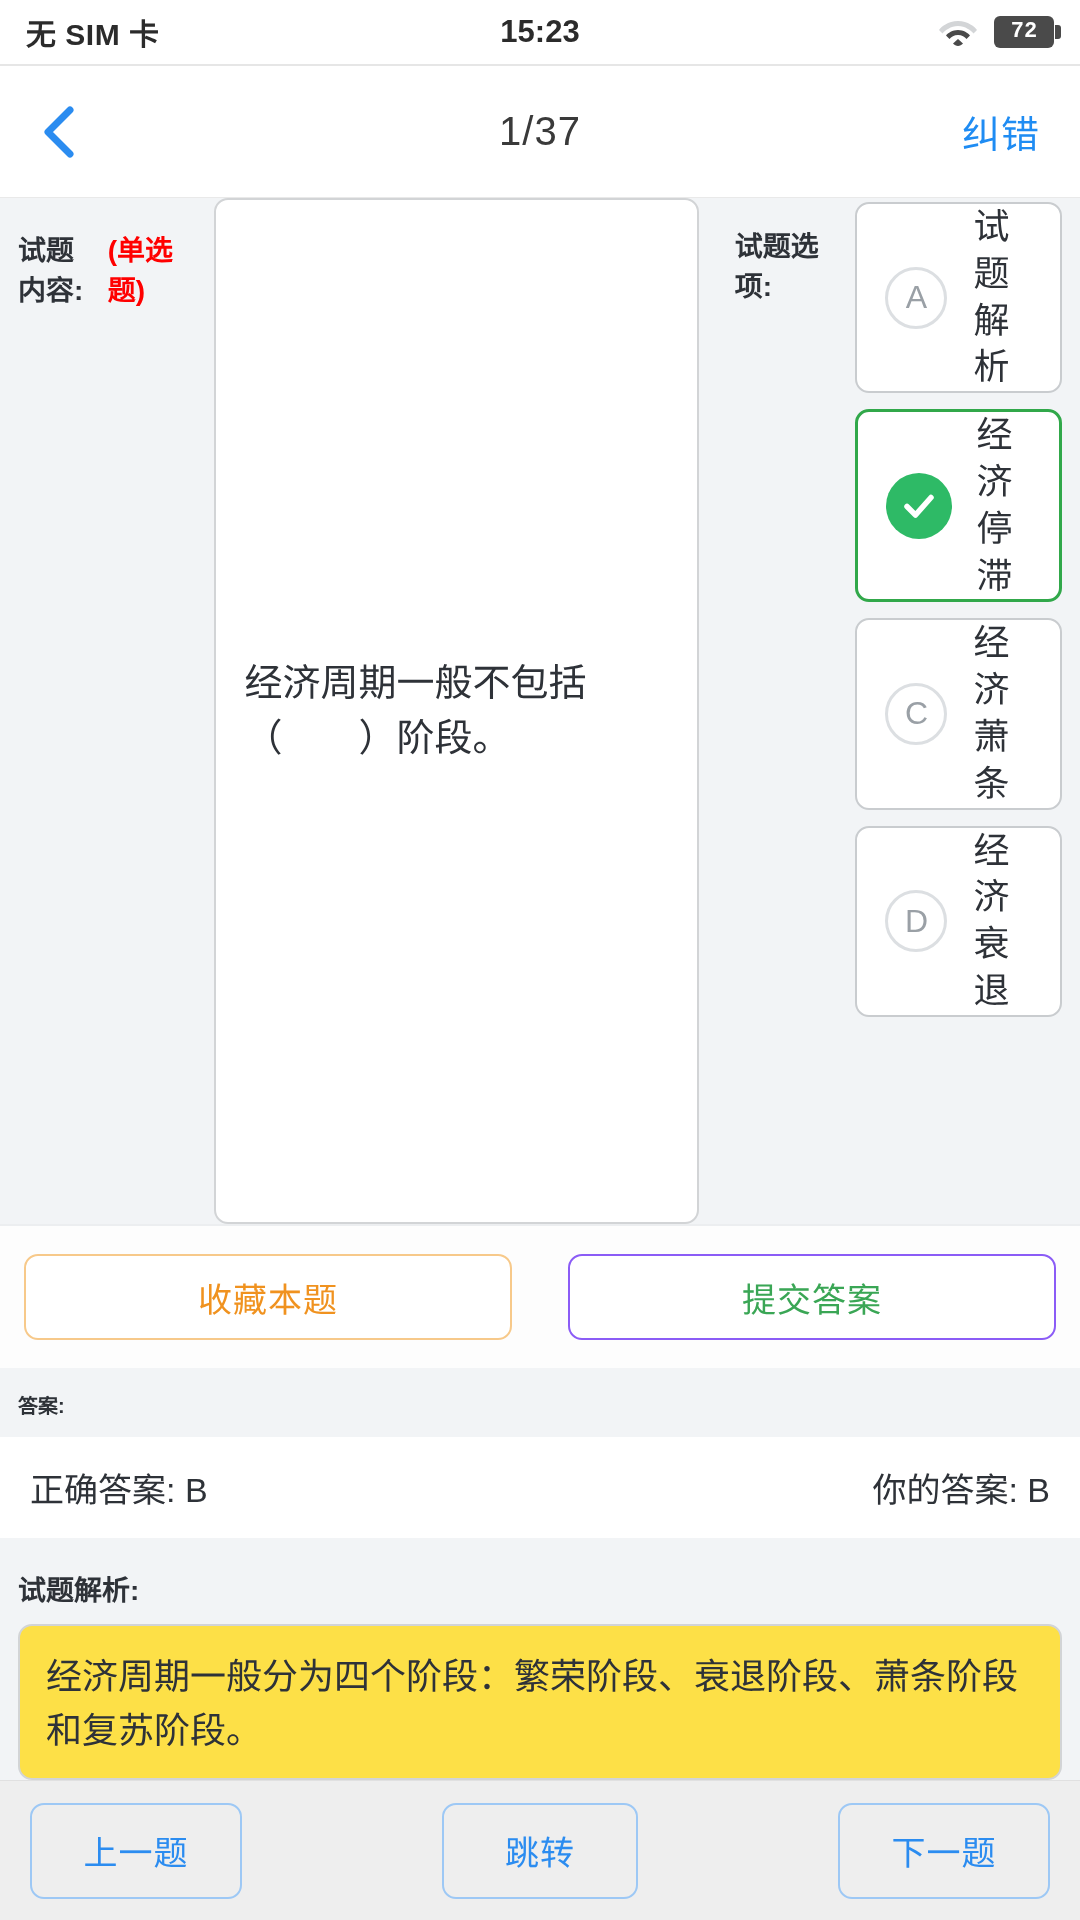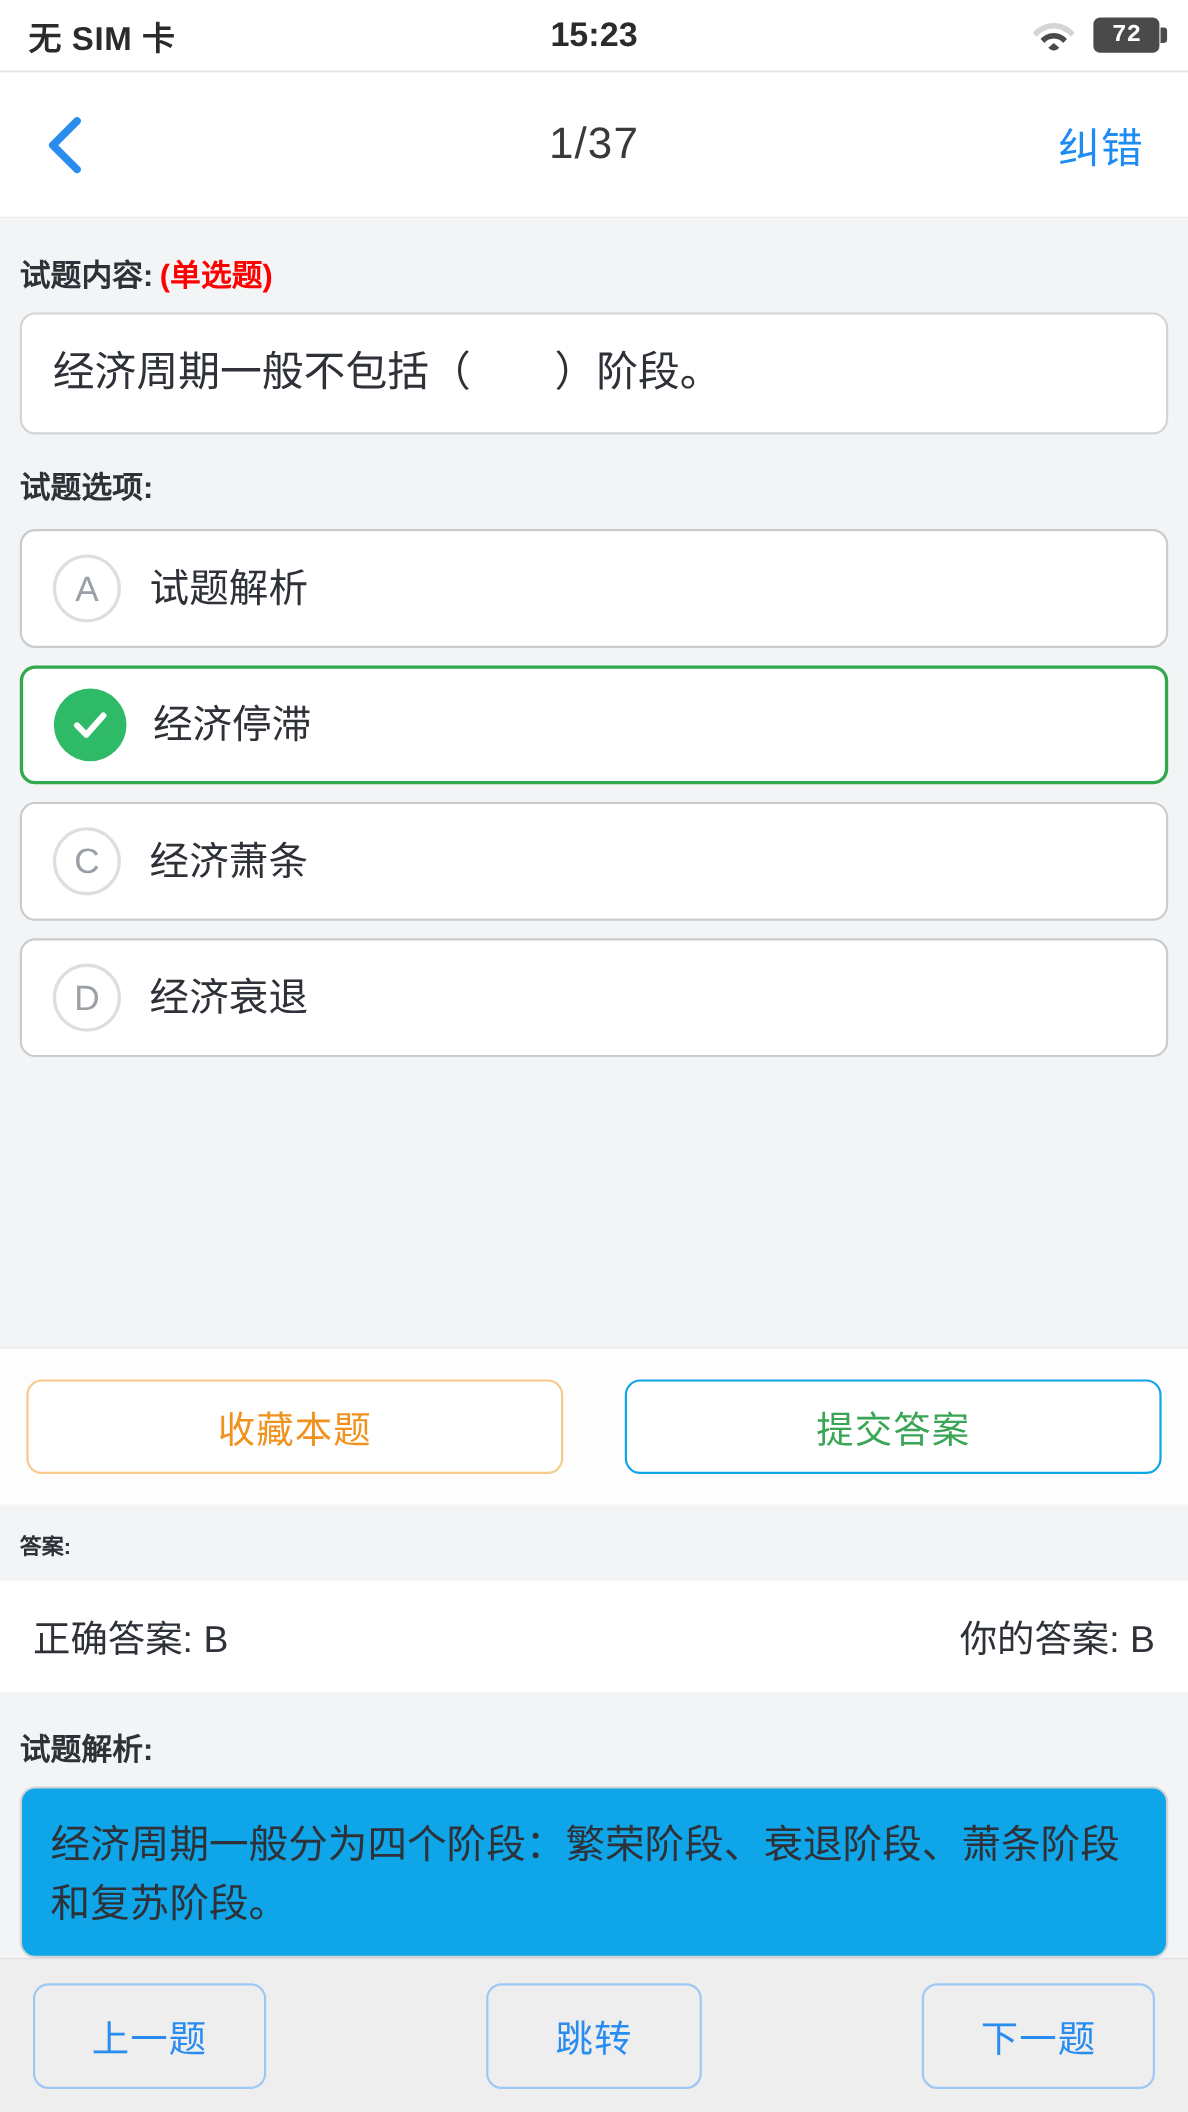--- a/index.html
+++ b/index.html
@@ -113,21 +113,21 @@
     color: #1f8cf3;
     letter-spacing: 1px;
   }
 
   
   .content {
     flex: 1 1 auto;
     background: #f2f4f6;
     overflow: hidden;
     display: flex;
-    flex-direction: column;
+    flex-direction: row;
   }
 
   .section-label {
     padding: 30px 18px 16px 18px;
     font-size: 28px;
     font-weight: bold;
     color: #2e3238;
     display: flex;
     align-items: baseline;
     gap: 6px;
@@ -215,21 +215,21 @@
     height: 86px;
     border-radius: 14px;
     background: #ffffff;
     font-size: 34px;
     display: flex;
     align-items: center;
     justify-content: center;
     letter-spacing: 1px;
   }
   .act-fav { border: 2px solid #f7c98a; color: #f0921f; }
-  .act-submit { border: 2px solid #0ea5e9; color: #3aa655; }
+  .act-submit { border: 2px solid #8b5cf6; color: #3aa655; }
 
   
   .answer-head {
     background: #f2f4f6;
     padding: 22px 18px 18px 18px;
     font-size: 20px;
     font-weight: bold;
     color: #2e3238;
     flex: 0 0 auto;
   }
@@ -241,21 +241,21 @@
     align-items: center;
     font-size: 34px;
     color: #2e3238;
     flex: 0 0 auto;
   }
 
   
   .expl-wrap { background: #f2f4f6; flex: 0 0 auto; }
   .expl-card {
     margin: 0 18px;
-    background: #0ea5e9;
+    background: #fde047;
     border: 2px solid #d2d4d6;
     border-radius: 14px;
     padding: 24px 26px 20px 26px;
     overflow: hidden;
   }
   .expl-text {
     font-size: 36px;
     color: #2e3238;
     line-height: 1.5;
   }

